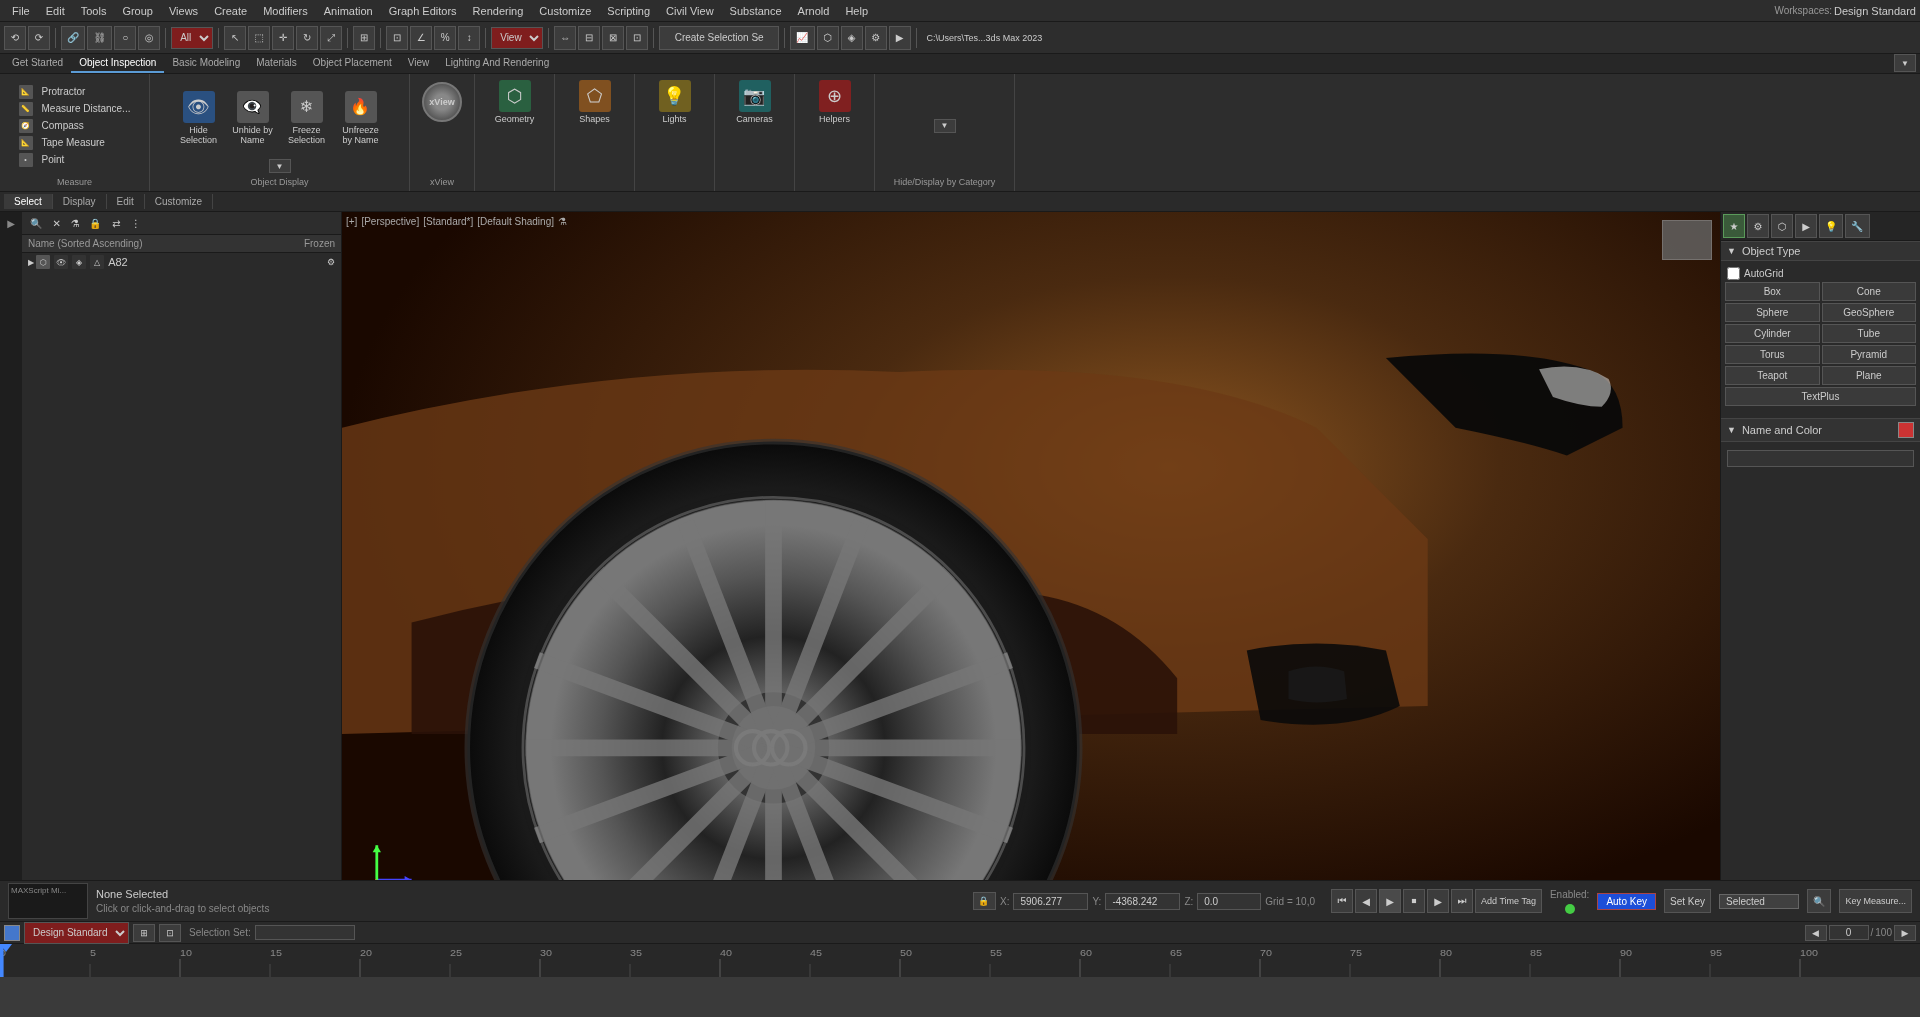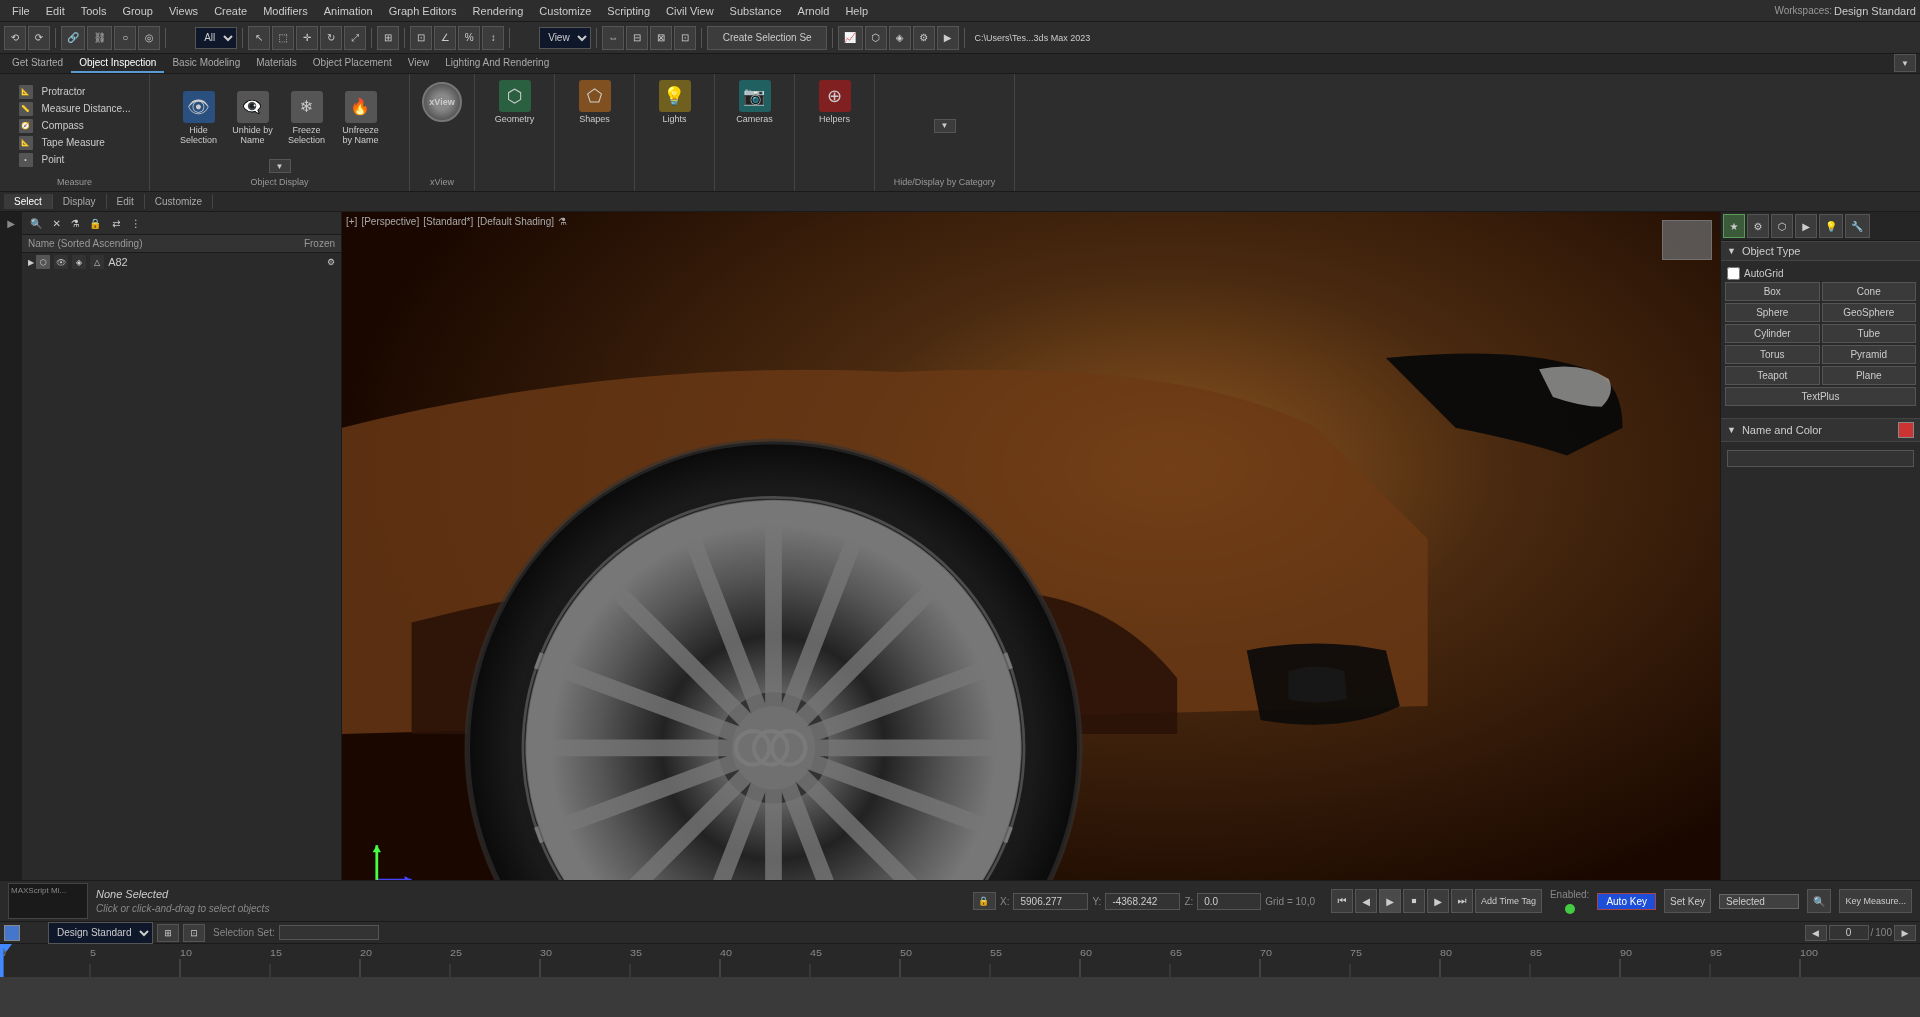--- a/index.html
+++ b/index.html
@@ -9,21 +9,21 @@
     #menu-bar { display: flex; align-items: center; background: #2d2d2d; height: 22px; padding: 0 4px; border-bottom: 1px solid #1a1a1a; }
     .menu-item { padding: 2px 8px; cursor: pointer; color: #ccc; font-size: 11px; }
 
     
     #workspace-label { margin-left: auto; color: #ccc; font-size: 11px; display: flex; align-items: center; gap: 2px; }
 
     
     #toolbar1 { display: flex; align-items: center; background: #2d2d2d; height: 32px; padding: 0 4px; border-bottom: 1px solid #1a1a1a; gap: 2px; }
     .tb-btn { background: #3c3c3c; border: 1px solid #555; color: #ccc; padding: 2px 5px; cursor: pointer; font-size: 10px; height: 24px; display: flex; align-items: center; justify-content: center; min-width: 22px; }
     .tb-sep { width: 1px; background: #555; height: 20px; margin: 0 3px; }
-    .tb-dropdown { background: #0f172a; border: 1px solid #555; color: #ccc; font-size: 10px; height: 22px; padding: 0 4px; cursor: pointer; margin-left: 24px; }
+    .tb-dropdown { background: #7f1d1d; border: 1px solid #555; color: #ccc; font-size: 10px; height: 22px; padding: 0 4px; cursor: pointer; }
 
     
     #toolbar2 { display: flex; align-items: stretch; background: #2d2d2d; height: 138px; border-bottom: 1px solid #1a1a1a; }
     .ribbon-group { border-right: 1px solid #444; padding: 4px 8px; display: flex; flex-direction: column; align-items: center; min-width: 80px; }
     .ribbon-group-label { font-size: 9px; color: #999; margin-top: auto; padding-top: 4px; }
     .ribbon-items { display: flex; flex-wrap: wrap; gap: 2px; justify-content: center; flex: 1; align-items: center; }
     .ribbon-icon-btn { display: flex; flex-direction: column; align-items: center; cursor: pointer; padding: 2px 4px; border-radius: 2px; font-size: 9px; color: #ccc; text-align: center; width: 50px; }
     .ribbon-icon { width: 32px; height: 32px; background: #555; border-radius: 3px; margin-bottom: 2px; display: flex; align-items: center; justify-content: center; font-size: 16px; }
     .ribbon-icon.blue { background: #2a5080; }
     .ribbon-icon.green { background: #2a6040; }
@@ -466,21 +466,21 @@
     <div class="name-color-row">
       <input type="text" style="flex: 1 1 0%; background: rgb(51, 51, 51); border: 1px solid rgb(85, 85, 85); color: rgb(204, 204, 204); padding: 2px 4px; font-size: 10px;" placeholder="">
     </div>
   </div>
 </div>
 
 <div id="status-bar" style="height:42px;display:flex;align-items:center;background:#2a2a2a;border-top:1px solid #1a1a1a;padding:0 8px;gap:8px;">
 
   <div style="width:80px;height:36px;background:#1a1a1a;border:1px solid #444;font-size:8px;color:#888;padding:2px;cursor:pointer;">MAXScript Mi...</div>
 
-  <div style="display:flex;flex-direction:column;gap:3px;font-style:italic;">
+  <div style="display:flex;flex-direction:column;gap:3px;">
     <span style="font-size:11px;color:#ccc;">None Selected</span>
     <span style="font-size:10px;color:#888;">Click or click-and-drag to select objects</span>
   </div>
 
   <div style="margin-left:auto;display:flex;align-items:center;gap:4px;">
     <button class="tb-btn" style="height:18px;font-size:9px;">🔒</button>
     <span class="coord-label">X:</span>
     <input type="text" class="coord-box" style="width: 75px;" value="5906.277">
     <span class="coord-label">Y:</span>
     <input type="text" class="coord-box" style="width: 75px;" value="-4368.242">

